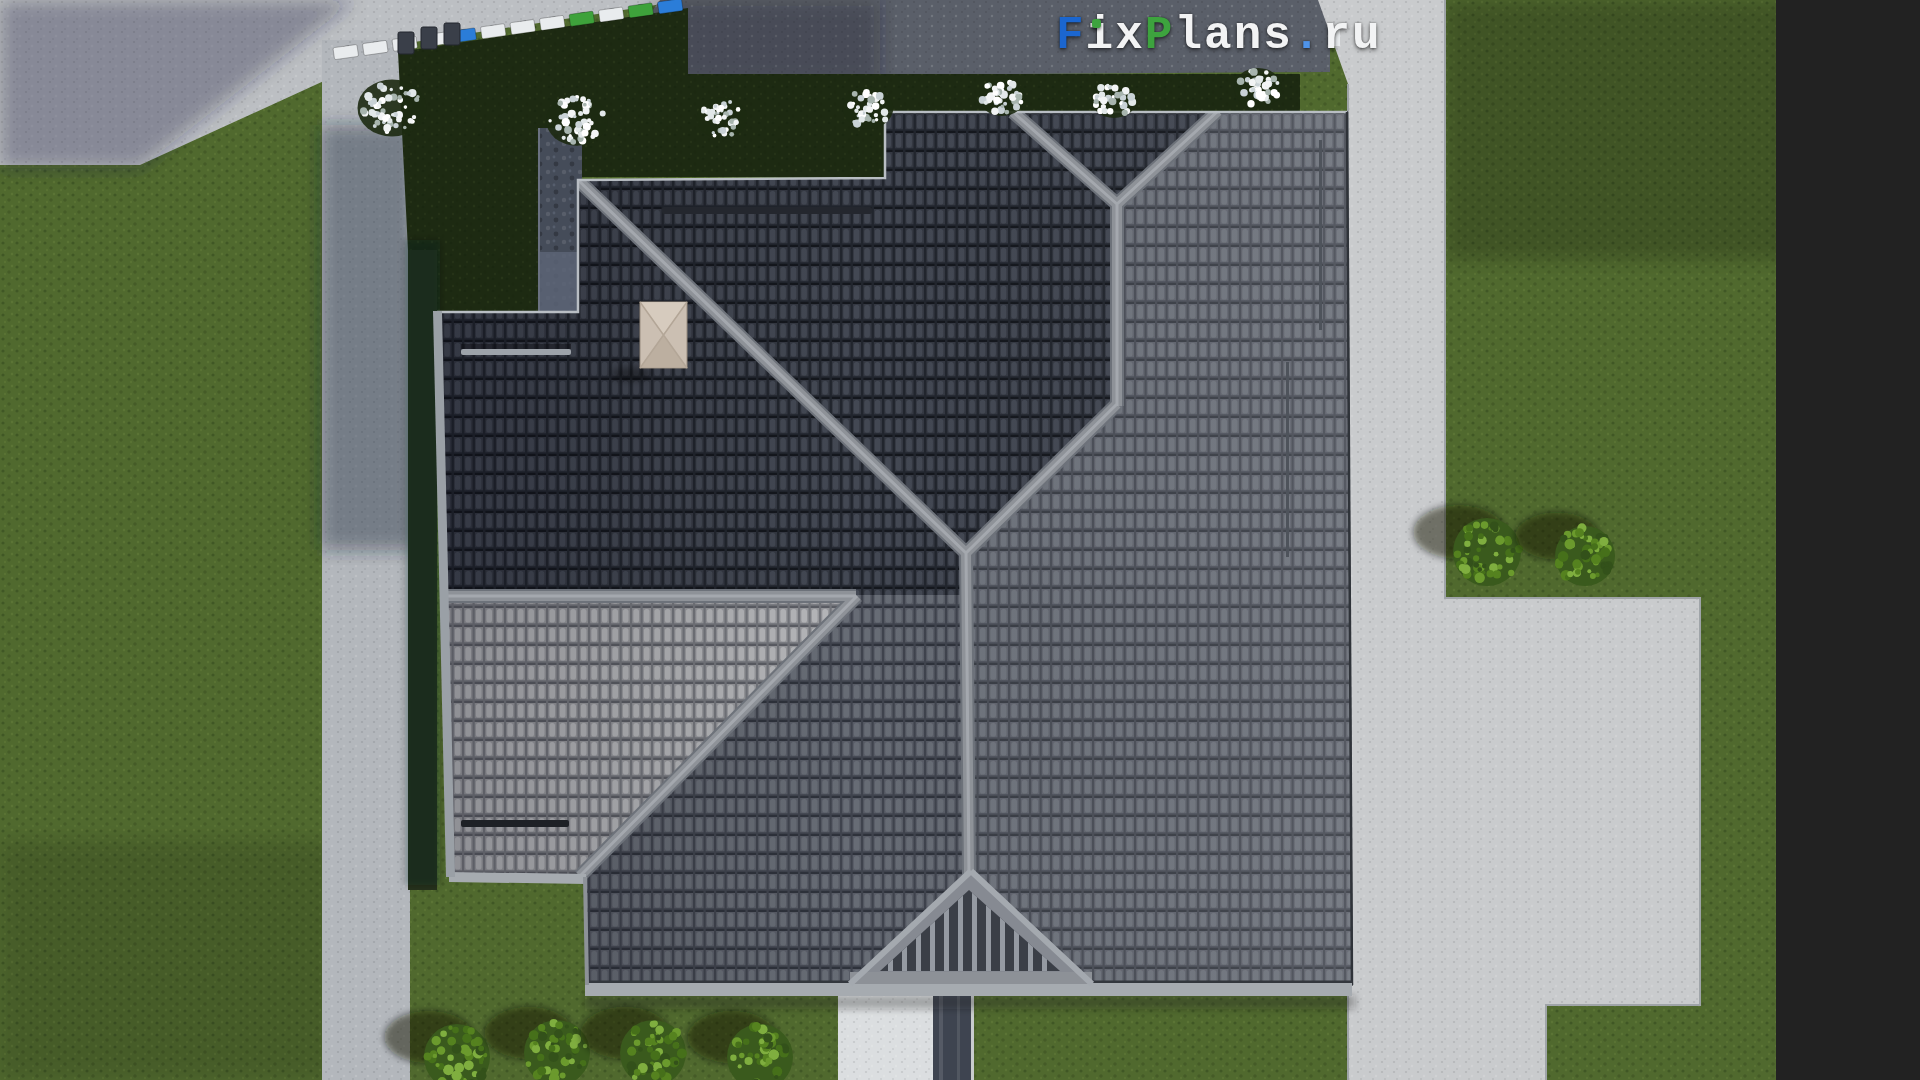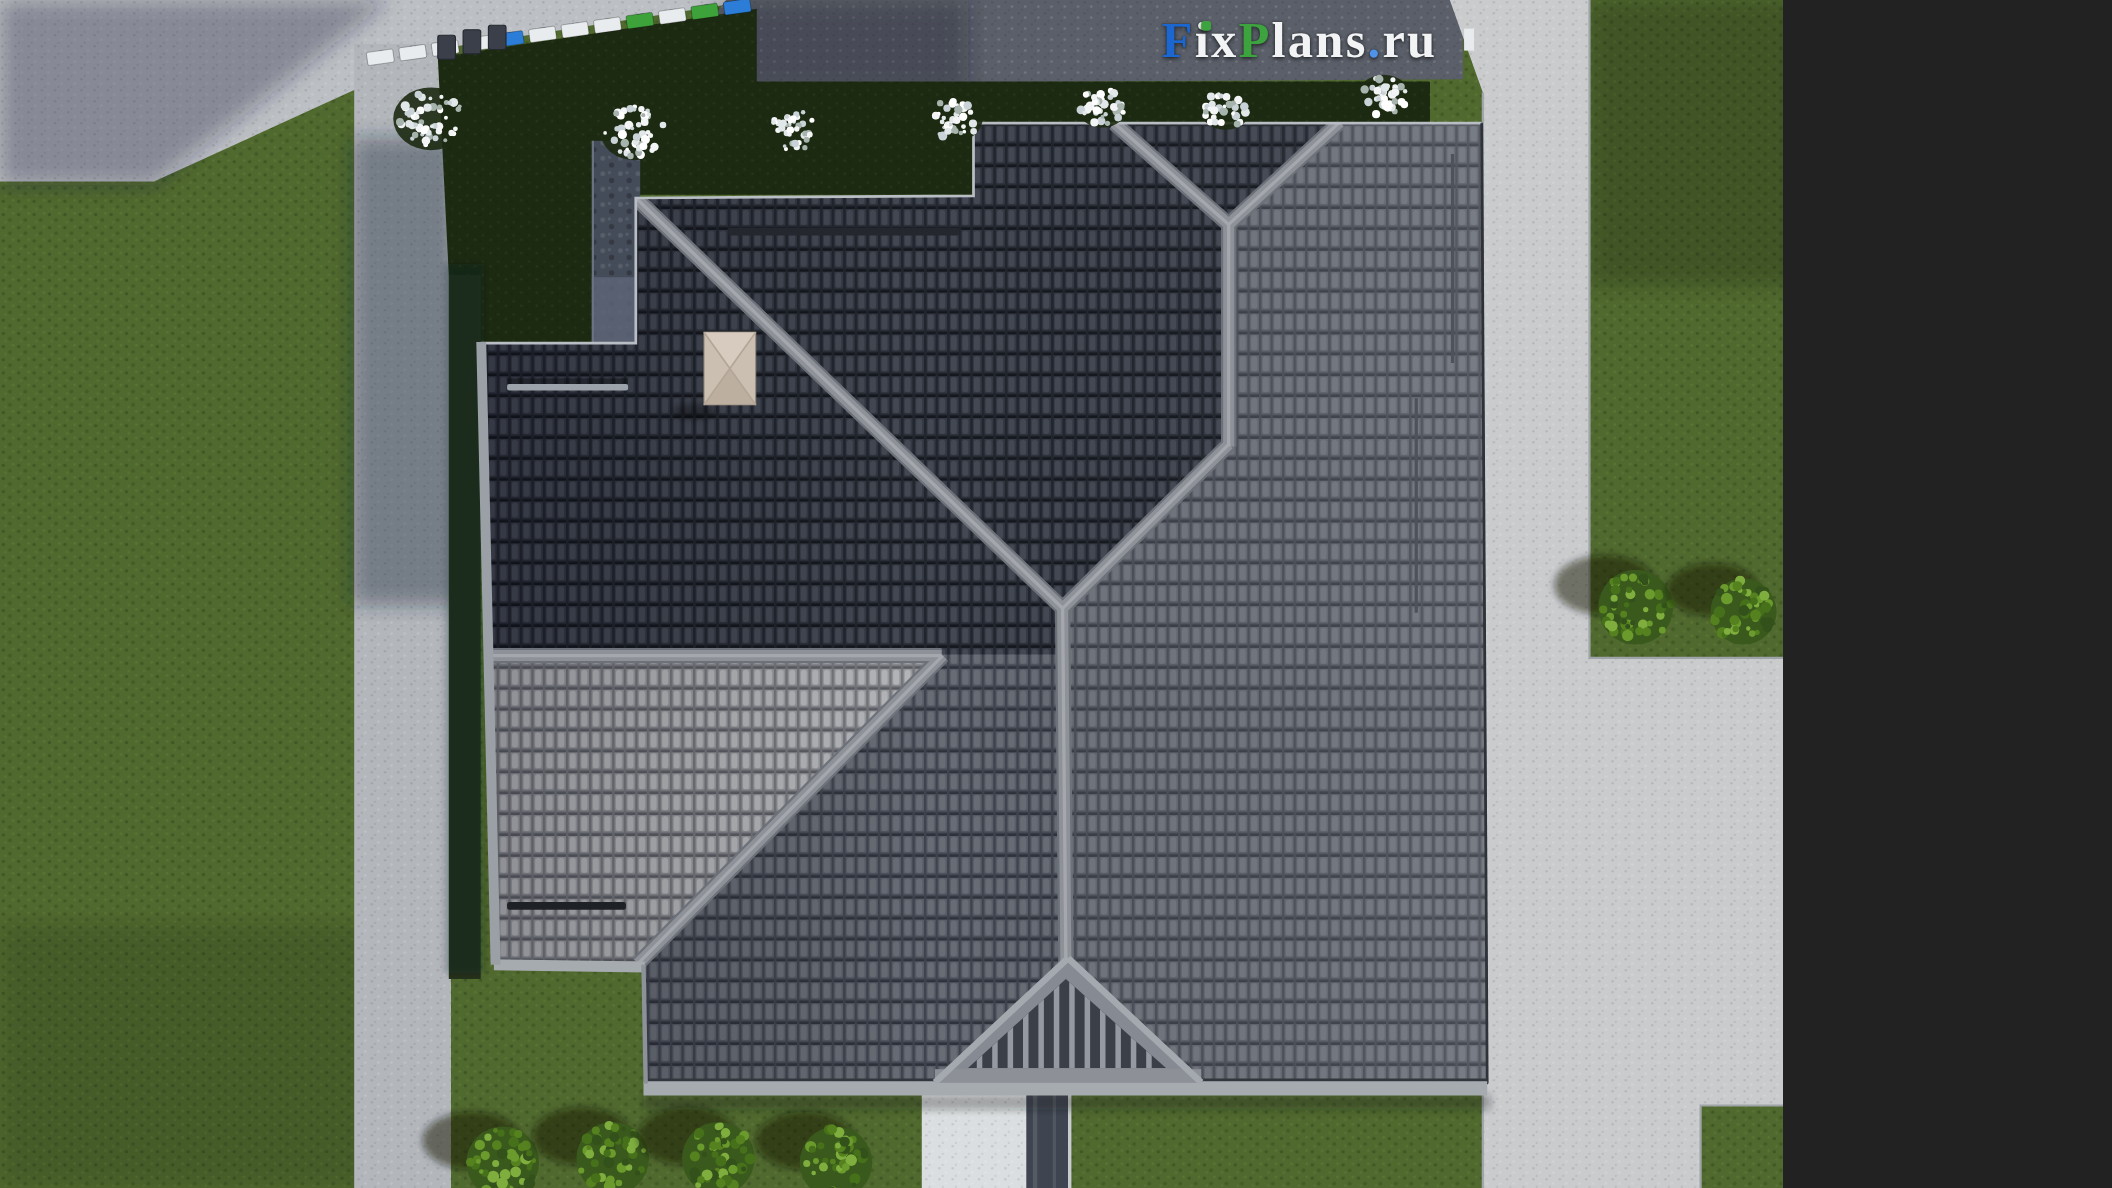--- a/index.html
+++ b/index.html
@@ -1,17 +1,17 @@
 <!DOCTYPE html>
 <html><head>
 <meta charset="utf-8">
 <style>
   html,body{margin:0;padding:0;background:#222;}
-  #stage{position:relative;width:1621px;height:1080px;overflow:hidden;
-         font-family:Liberation Serif, serif;}
+  #stage{position:relative;width:1776px;height:1080px;overflow:hidden;
+         font-family:Liberation Mono, monospace;}
   #stage svg{position:absolute;left:0;top:0;}
   #watermark{position:absolute;left:1056px;top:10px;font-size:46px;font-weight:700;
              letter-spacing:2px;white-space:nowrap;
              text-shadow:0 2px 4px rgba(0,0,0,.55), 0 0 2px rgba(0,0,0,.45);}
   #watermark .wm-part{display:inline;}
   #watermark .i-dot{position:absolute;left:36px;top:9px;width:9px;height:9px;border-radius:3px;
                     box-shadow:0 2px 3px rgba(0,0,0,.5);}
 </style>
 </head>
 <body>

